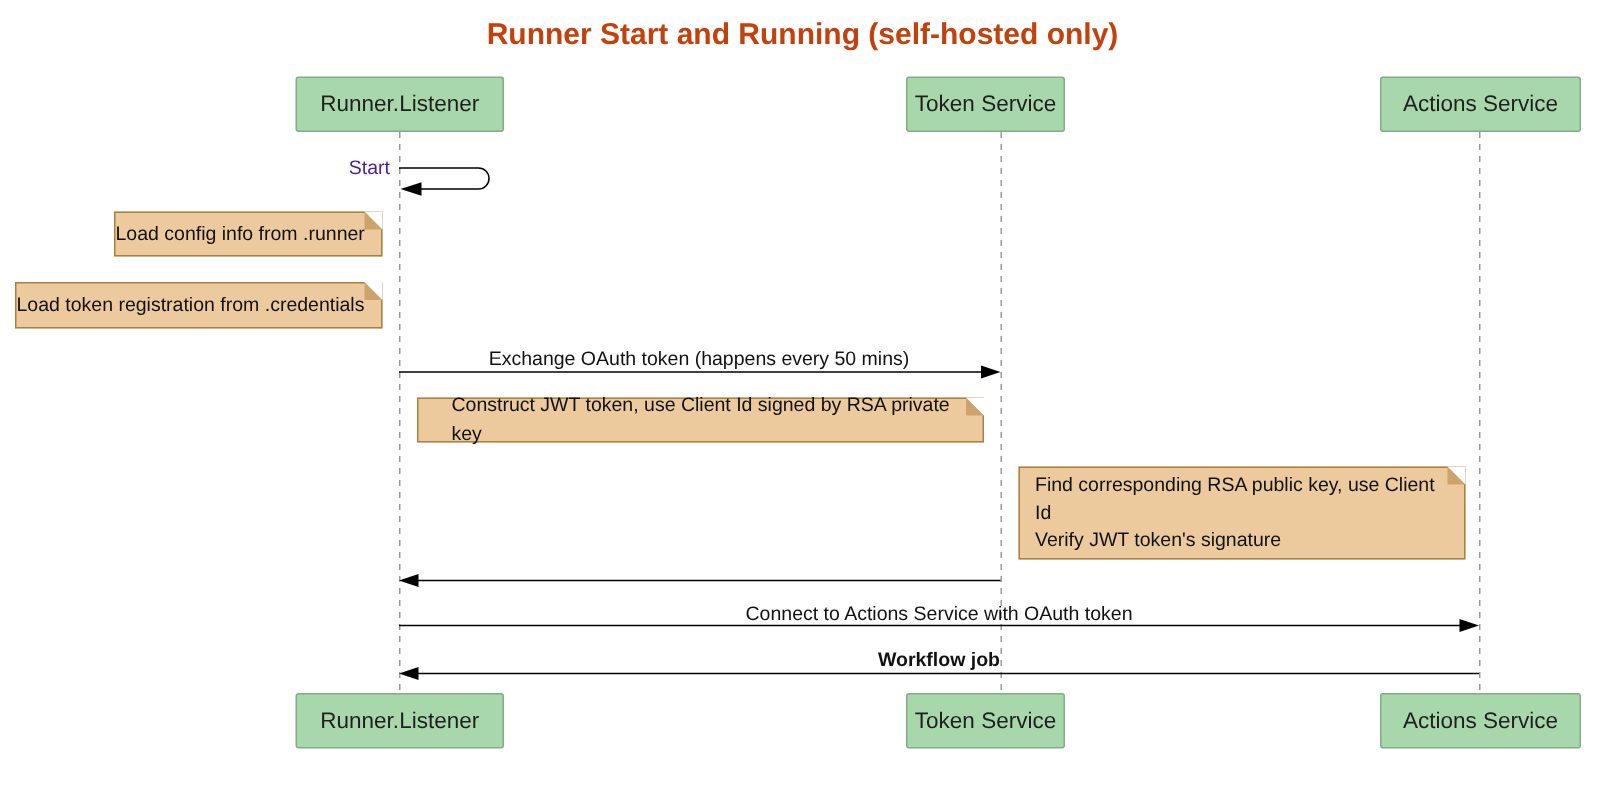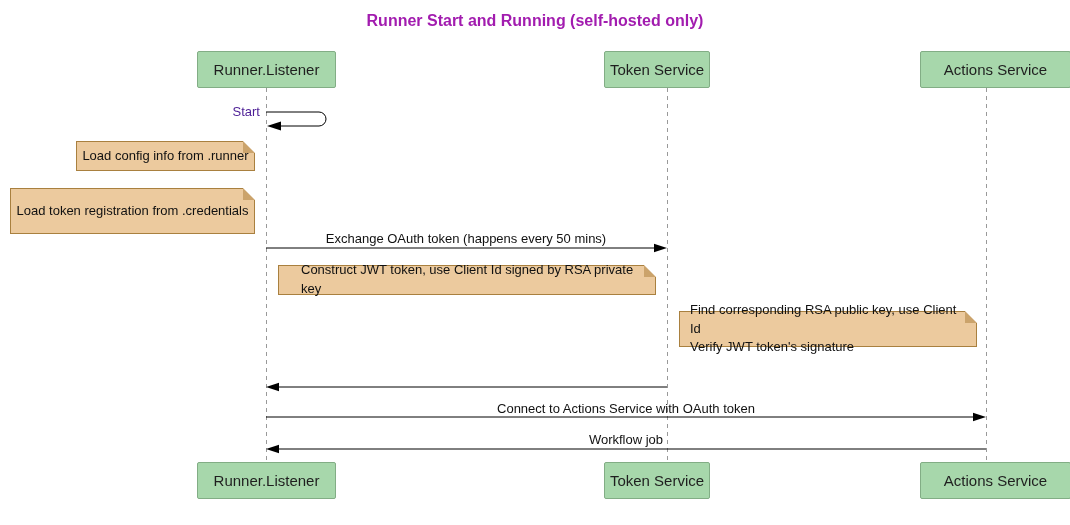--- a/index.html
+++ b/index.html
@@ -6,50 +6,50 @@
   #canvas{
     position:relative;
     width:1070px;height:525px;
     background:#ffffff;
     font-family:"Liberation Sans", sans-serif;
     color:#111111;
     overflow:hidden;
   }
   .title{
     position:absolute;top:12px;left:0;width:1070px;
-    text-align:center;font-size:16px;font-weight:bold;color:#a21caf;
+    text-align:center;font-size:20px;font-weight:bold;color:#c2410c;
   }
   .p-box{
     position:absolute;height:37px;box-sizing:border-box;
     background:#a7d7ab;border:1px solid #82ad85;border-radius:2px;
     display:flex;align-items:center;justify-content:center;
     font-size:15px;color:#1f1f1f;white-space:nowrap;
   }
   .p-top{top:51px;}
   .p-bottom{top:462px;}
   .p1{left:197px;width:139px;}
   .p2{left:604px;width:106px;}
-  .p3{left:920px;width:151px;}
+  .p3{left:920px;width:134px;}
   .note{
     position:absolute;box-sizing:border-box;
     background:#ecca9e;border:1px solid #a9803f;
     font-size:13px;color:#111111;
-    display:flex;align-items:center;justify-content:center;
+    display:flex;align-items:center;justify-content:flex-start;
     white-space:pre-line;line-height:1.45;
   }
   .note::before{
     content:"";position:absolute;top:-1px;right:-1px;width:0;height:0;
     border-style:solid;border-width:0 12px 12px 0;
     border-color:#ffffff #ffffff #cba36b #cba36b;
   }
   .note-left{justify-content:flex-start;text-align:left;padding:6px 10px;}
   .n1{left:76px;top:141px;width:179px;height:30px;}
-  .n2{left:10px;top:188px;width:245px;height:46px;}
+  .n2{left:10px;top:188px;width:245px;height:31px;}
   .n3{left:278px;top:265px;width:378px;height:30px;padding-left:22px;}
-  .n4{left:679px;top:311px;width:298px;height:36px;}
+  .n4{left:679px;top:311px;width:298px;height:62px;}
   .msg-label{
     position:absolute;font-size:13px;color:#111111;
     white-space:nowrap;transform:translateX(-50%);
   }
   .self-label{
     position:absolute;font-size:13px;color:#4c1d95;white-space:nowrap;
     right:810px;top:104px;
   }
   svg.overlay{position:absolute;left:0;top:0;pointer-events:none;}
 </style>
@@ -98,21 +98,21 @@
 
     <g>
       <line x1="986" y1="449" x2="276" y2="449" stroke="#000000" stroke-width="1"></line>
       <polygon points="266,449 279,444.7 279,453.3" fill="#000000"></polygon>
     </g>
   </svg>
 
   <div class="self-label">Start</div>
   <div class="msg-label" style="left:466px;top:231px;">Exchange OAuth token (happens every 50 mins)</div>
   <div class="msg-label" style="left:626px;top:401px;">Connect to Actions Service with OAuth token</div>
-  <div class="msg-label" style="left:626px;top:432px;">Workflow job</div>
+  <div class="msg-label" style="left:626px;top:432px;font-weight:bold;">Workflow job</div>
 
   <div class="note n1">
     <span>Load config info from .runner</span>
   </div>
   <div class="note n2">
     <span>Load token registration from .credentials</span>
   </div>
   <div class="note n3">
     <span>Construct JWT token, use Client Id signed by RSA private key</span>
   </div>

